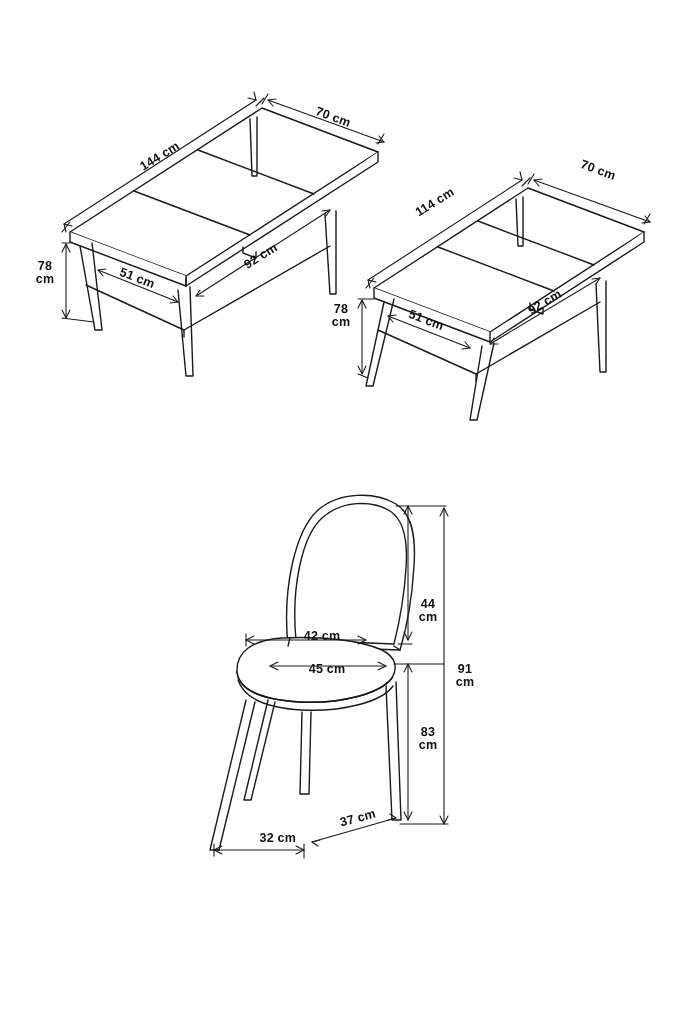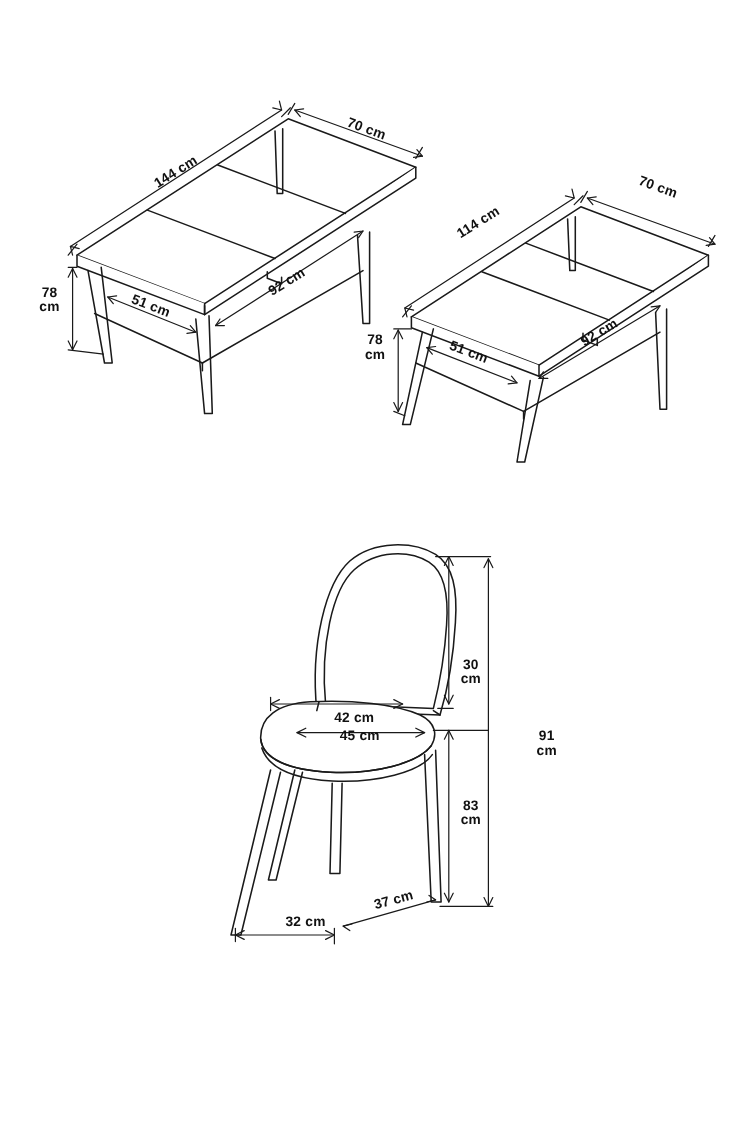--- a/index.html
+++ b/index.html
@@ -259,30 +259,30 @@
 
   <div class="dim rot" style="left:570px; top:164px; width:56px; transform:rotate(20deg);">70 cm</div>
 
   <div class="dim two-line" style="left:328px; top:303px; width:26px;">78
 cm</div>
 
   <div class="dim rot" style="left:399px; top:314px; width:54px; transform:rotate(21deg);">51 cm</div>
 
   <div class="dim rot" style="left:518px; top:296px; width:54px; transform:rotate(-31deg);">92 cm</div>
 
-  <div class="dim two-line" style="left:415px; top:598px; width:26px;">30
-cm</div>
-
-  <div class="dim two-line" style="left:452px; top:663px; width:26px;margin-left:32px;">91
+  <div class="dim two-line" style="left:415px; top:598px; width:26px;">44
+cm</div>
+
+  <div class="dim two-line" style="left:452px; top:663px; width:26px;">91
 cm</div>
 
   <div class="dim two-line" style="left:415px; top:726px; width:26px;">83
 cm</div>
 
-  <div class="dim" style="left:294px; top:630px; width:56px;margin-top:16px;">42 cm</div>
+  <div class="dim" style="left:294px; top:630px; width:56px;">42 cm</div>
 
   <div class="dim" style="left:298px; top:663px; width:58px;">45 cm</div>
 
   <div class="dim" style="left:238px; top:832px; width:58px;text-align:right;">32 cm</div>
 
   <div class="dim rot" style="left:330px; top:812px; width:56px; transform:rotate(-15deg);">37 cm</div>
 
 </div>
 
 </body></html>

